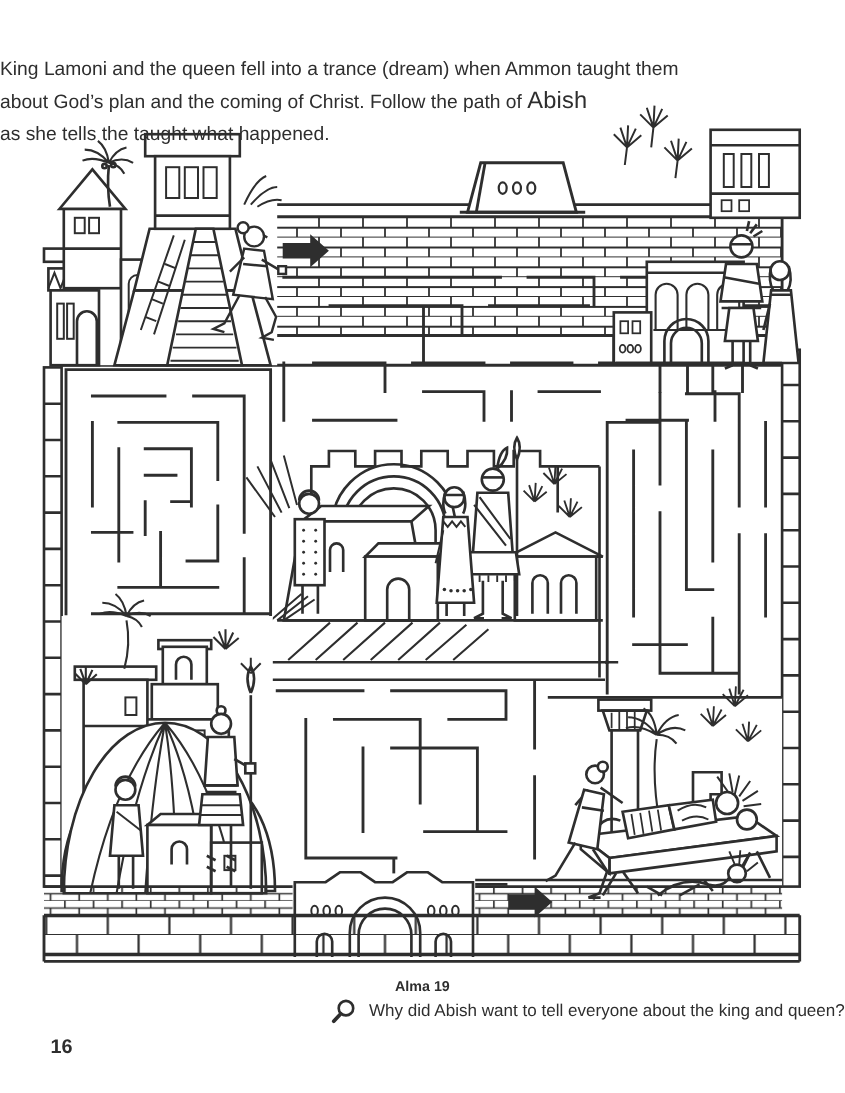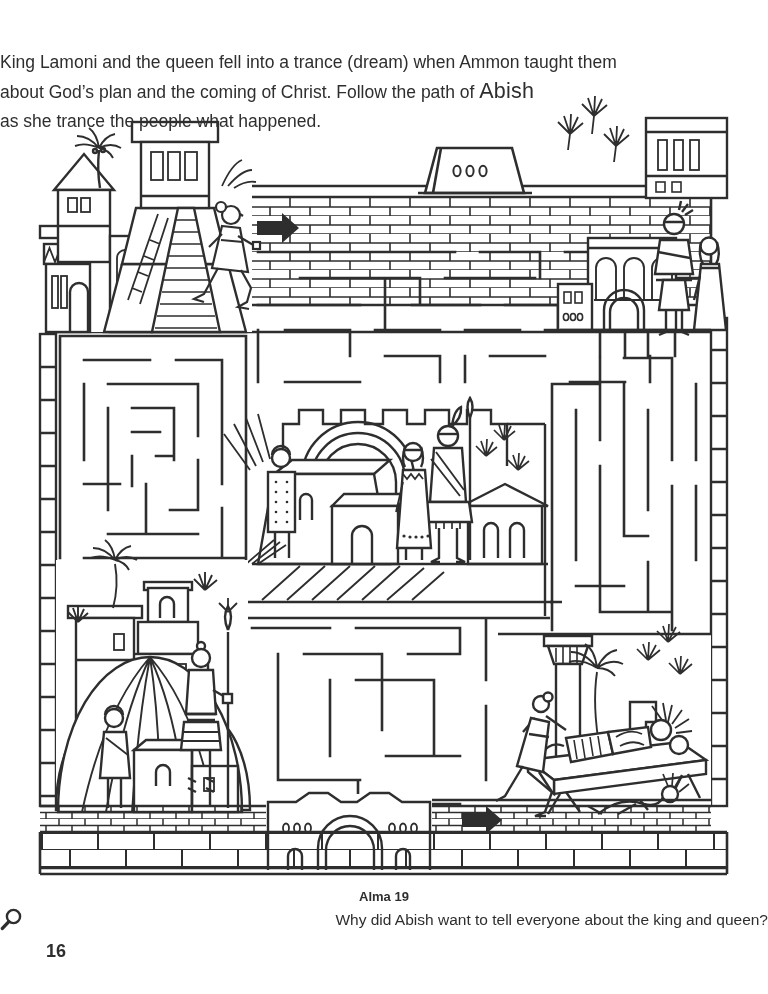--- a/index.html
+++ b/index.html
@@ -15,21 +15,21 @@
   .instructions p{margin:0;}
   .abish{font-weight:normal;font-size:21.5px;letter-spacing:.2px;}
   .maze-wrap{position:absolute;left:0;top:0;width:768px;height:994px;}
   .maze-wrap svg{display:block;}
   .caption{
     position:absolute;top:876px;left:0;right:0;text-align:center;
     font-weight:bold;font-size:13px;
   }
   .question-row{
     position:absolute;top:908px;left:0;right:0;
-    display:flex;justify-content:space-between;align-items:center;gap:11px;
+    display:flex;justify-content:flex-end;align-items:center;gap:11px;
     font-size:15.5px;
   }
   .page-number{
     position:absolute;left:46px;top:941px;font-weight:bold;font-size:18px;
   }
 </style>
 </head>
 <body>
 
 <div class="maze-wrap">
@@ -400,21 +400,21 @@
   <g stroke="#2e2e2e" stroke-width="2.6" fill="none">
     <rect x="40" y="832" width="687" height="36" fill="url(#brickRd)" stroke="none"></rect>
     <path d="M40 832H727M40 868H727M40 874H727M40 832V874M727 832V874"></path>
   </g>
 </svg>
 </div>
 
 <header class="instructions">
   <p>King Lamoni and the queen fell into a trance (dream) when Ammon taught them</p>
   <p><span>about God’s plan and the coming of Christ. Follow the path of </span><span class="abish">Abish</span></p>
-  <p>as she trance the people what happened.</p>
+  <p>as she tells the taught what happened.</p>
 </header>
 
 <p class="caption">Alma 19</p>
 
 <div class="question-row">
   <svg width="23" height="23" viewBox="0 0 23 23">
     <circle cx="13.5" cy="8.5" r="6.6" fill="none" stroke="#2e2e2e" stroke-width="2.4"></circle>
     <path d="M8.6 13.8 2.4 20.4" stroke="#2e2e2e" stroke-width="3.4" stroke-linecap="round" fill="none"></path>
   </svg>
   <span>Why did Abish want to tell everyone about the king and queen?</span>

